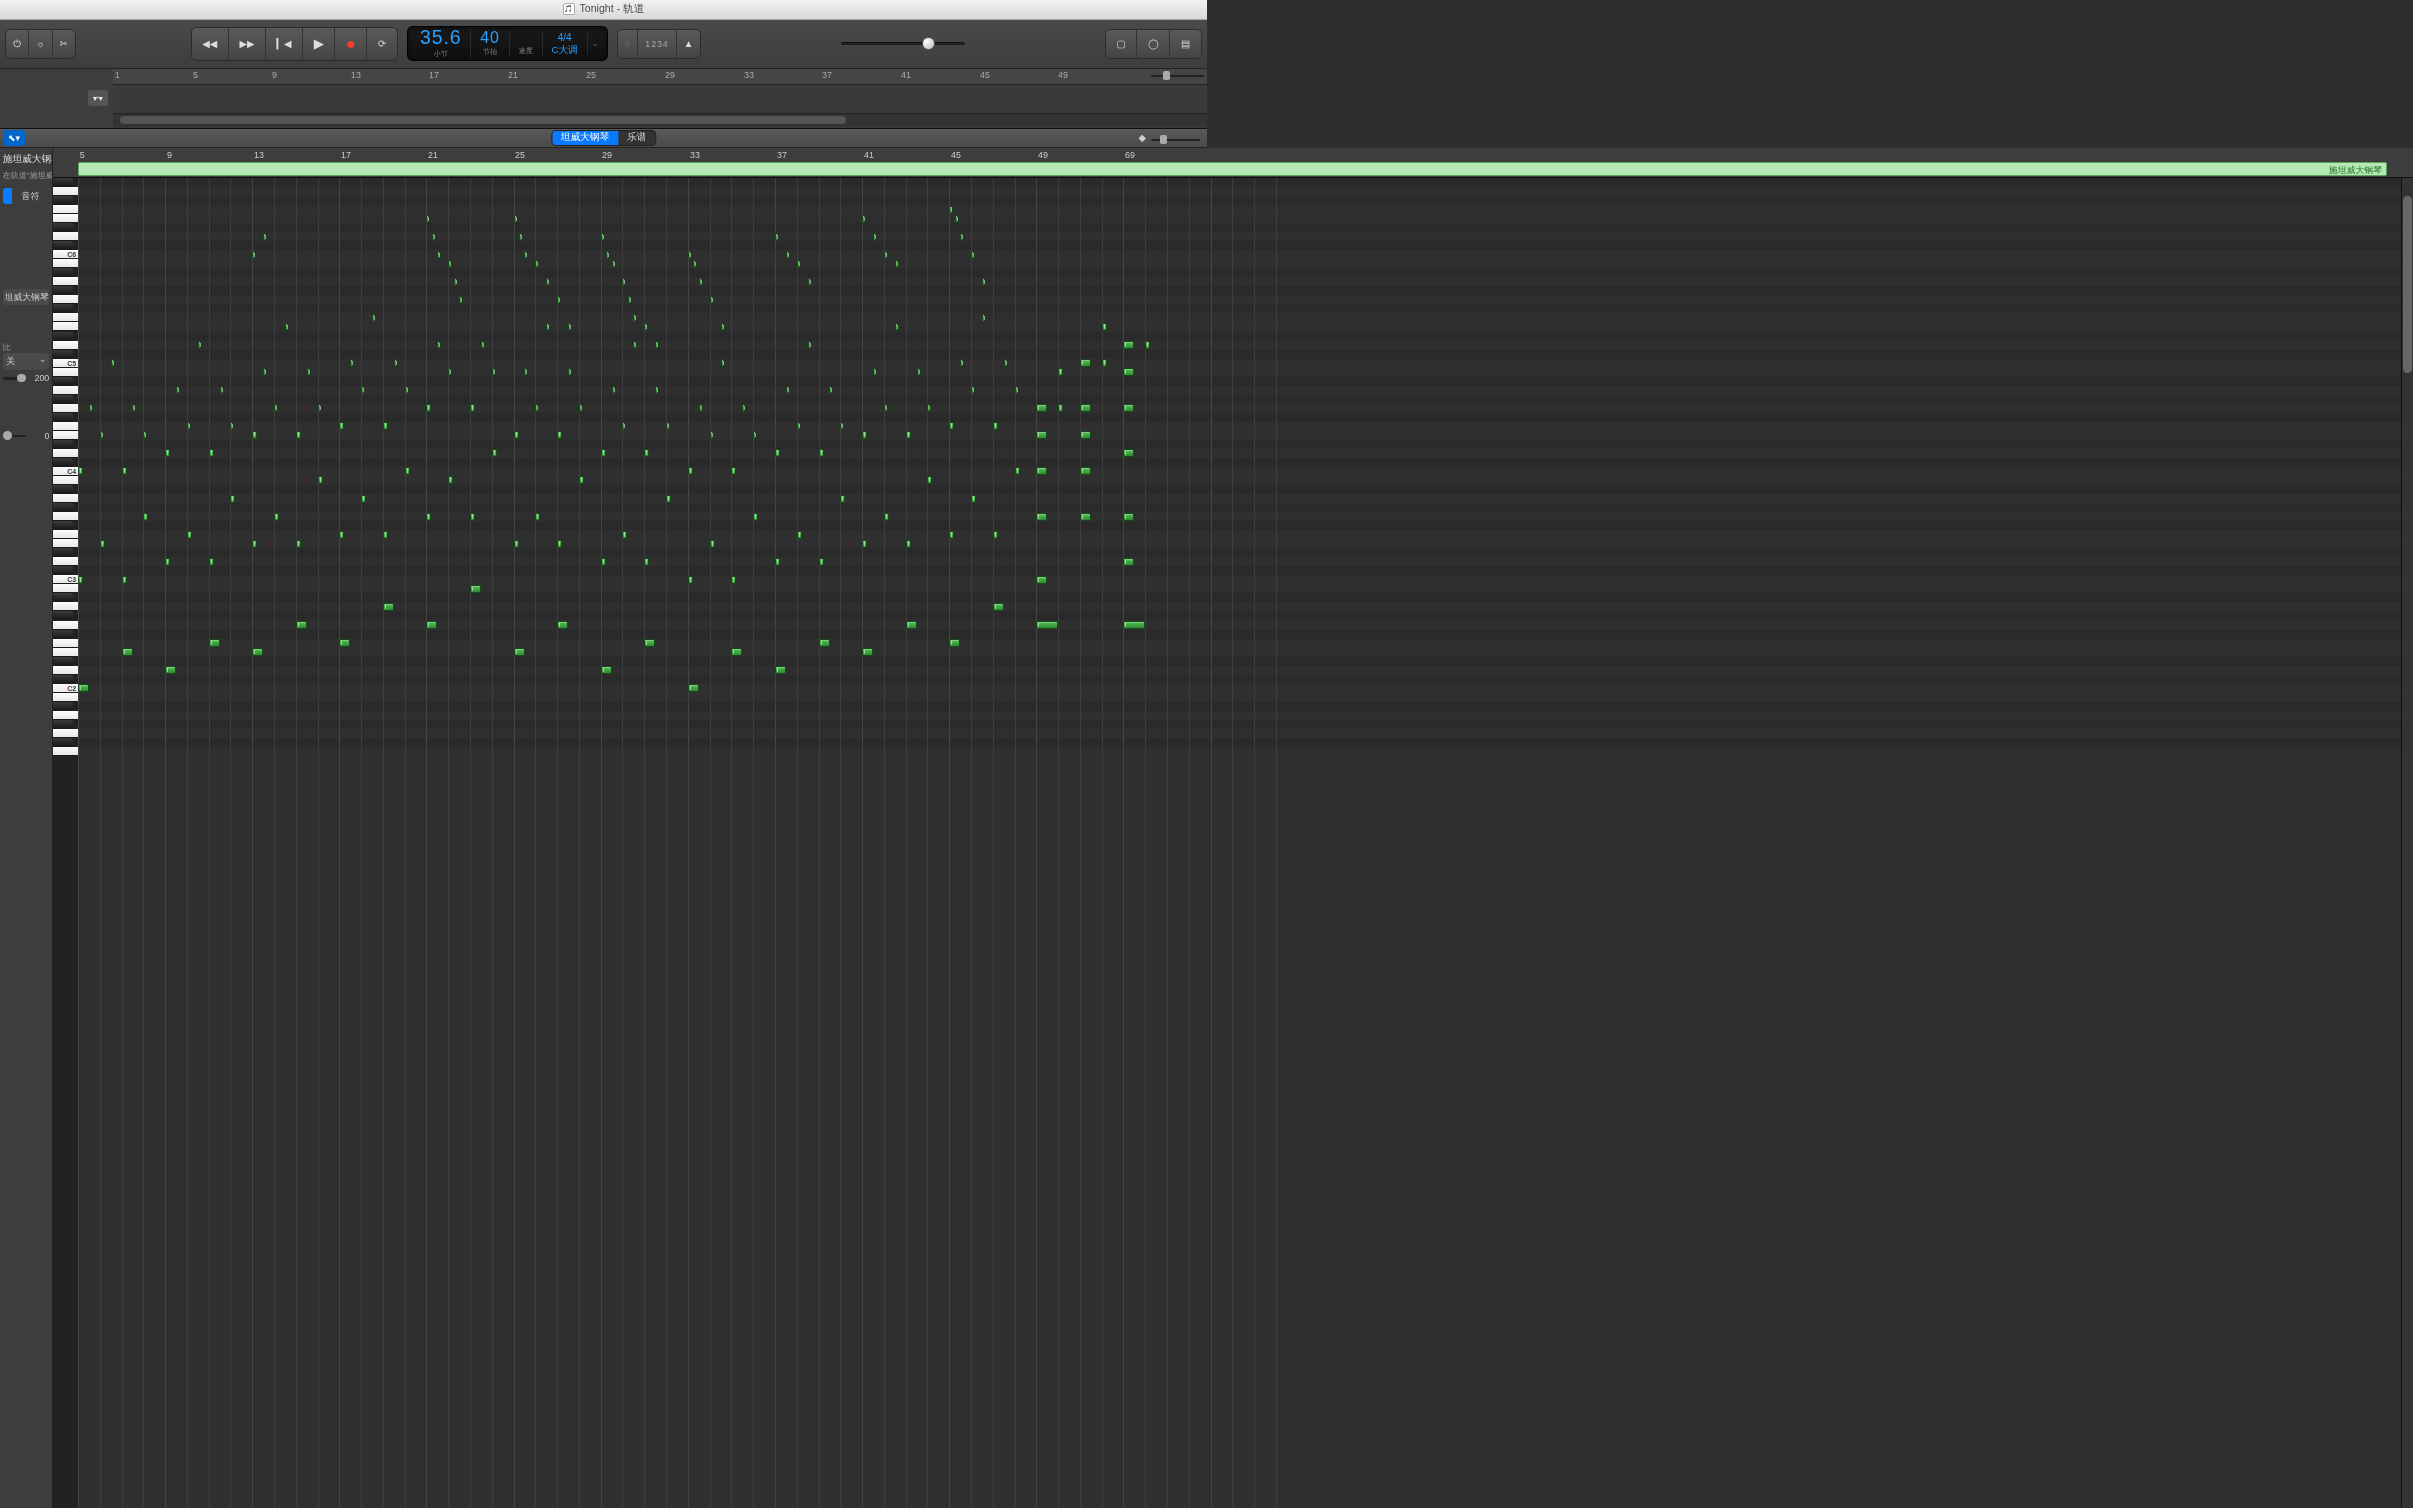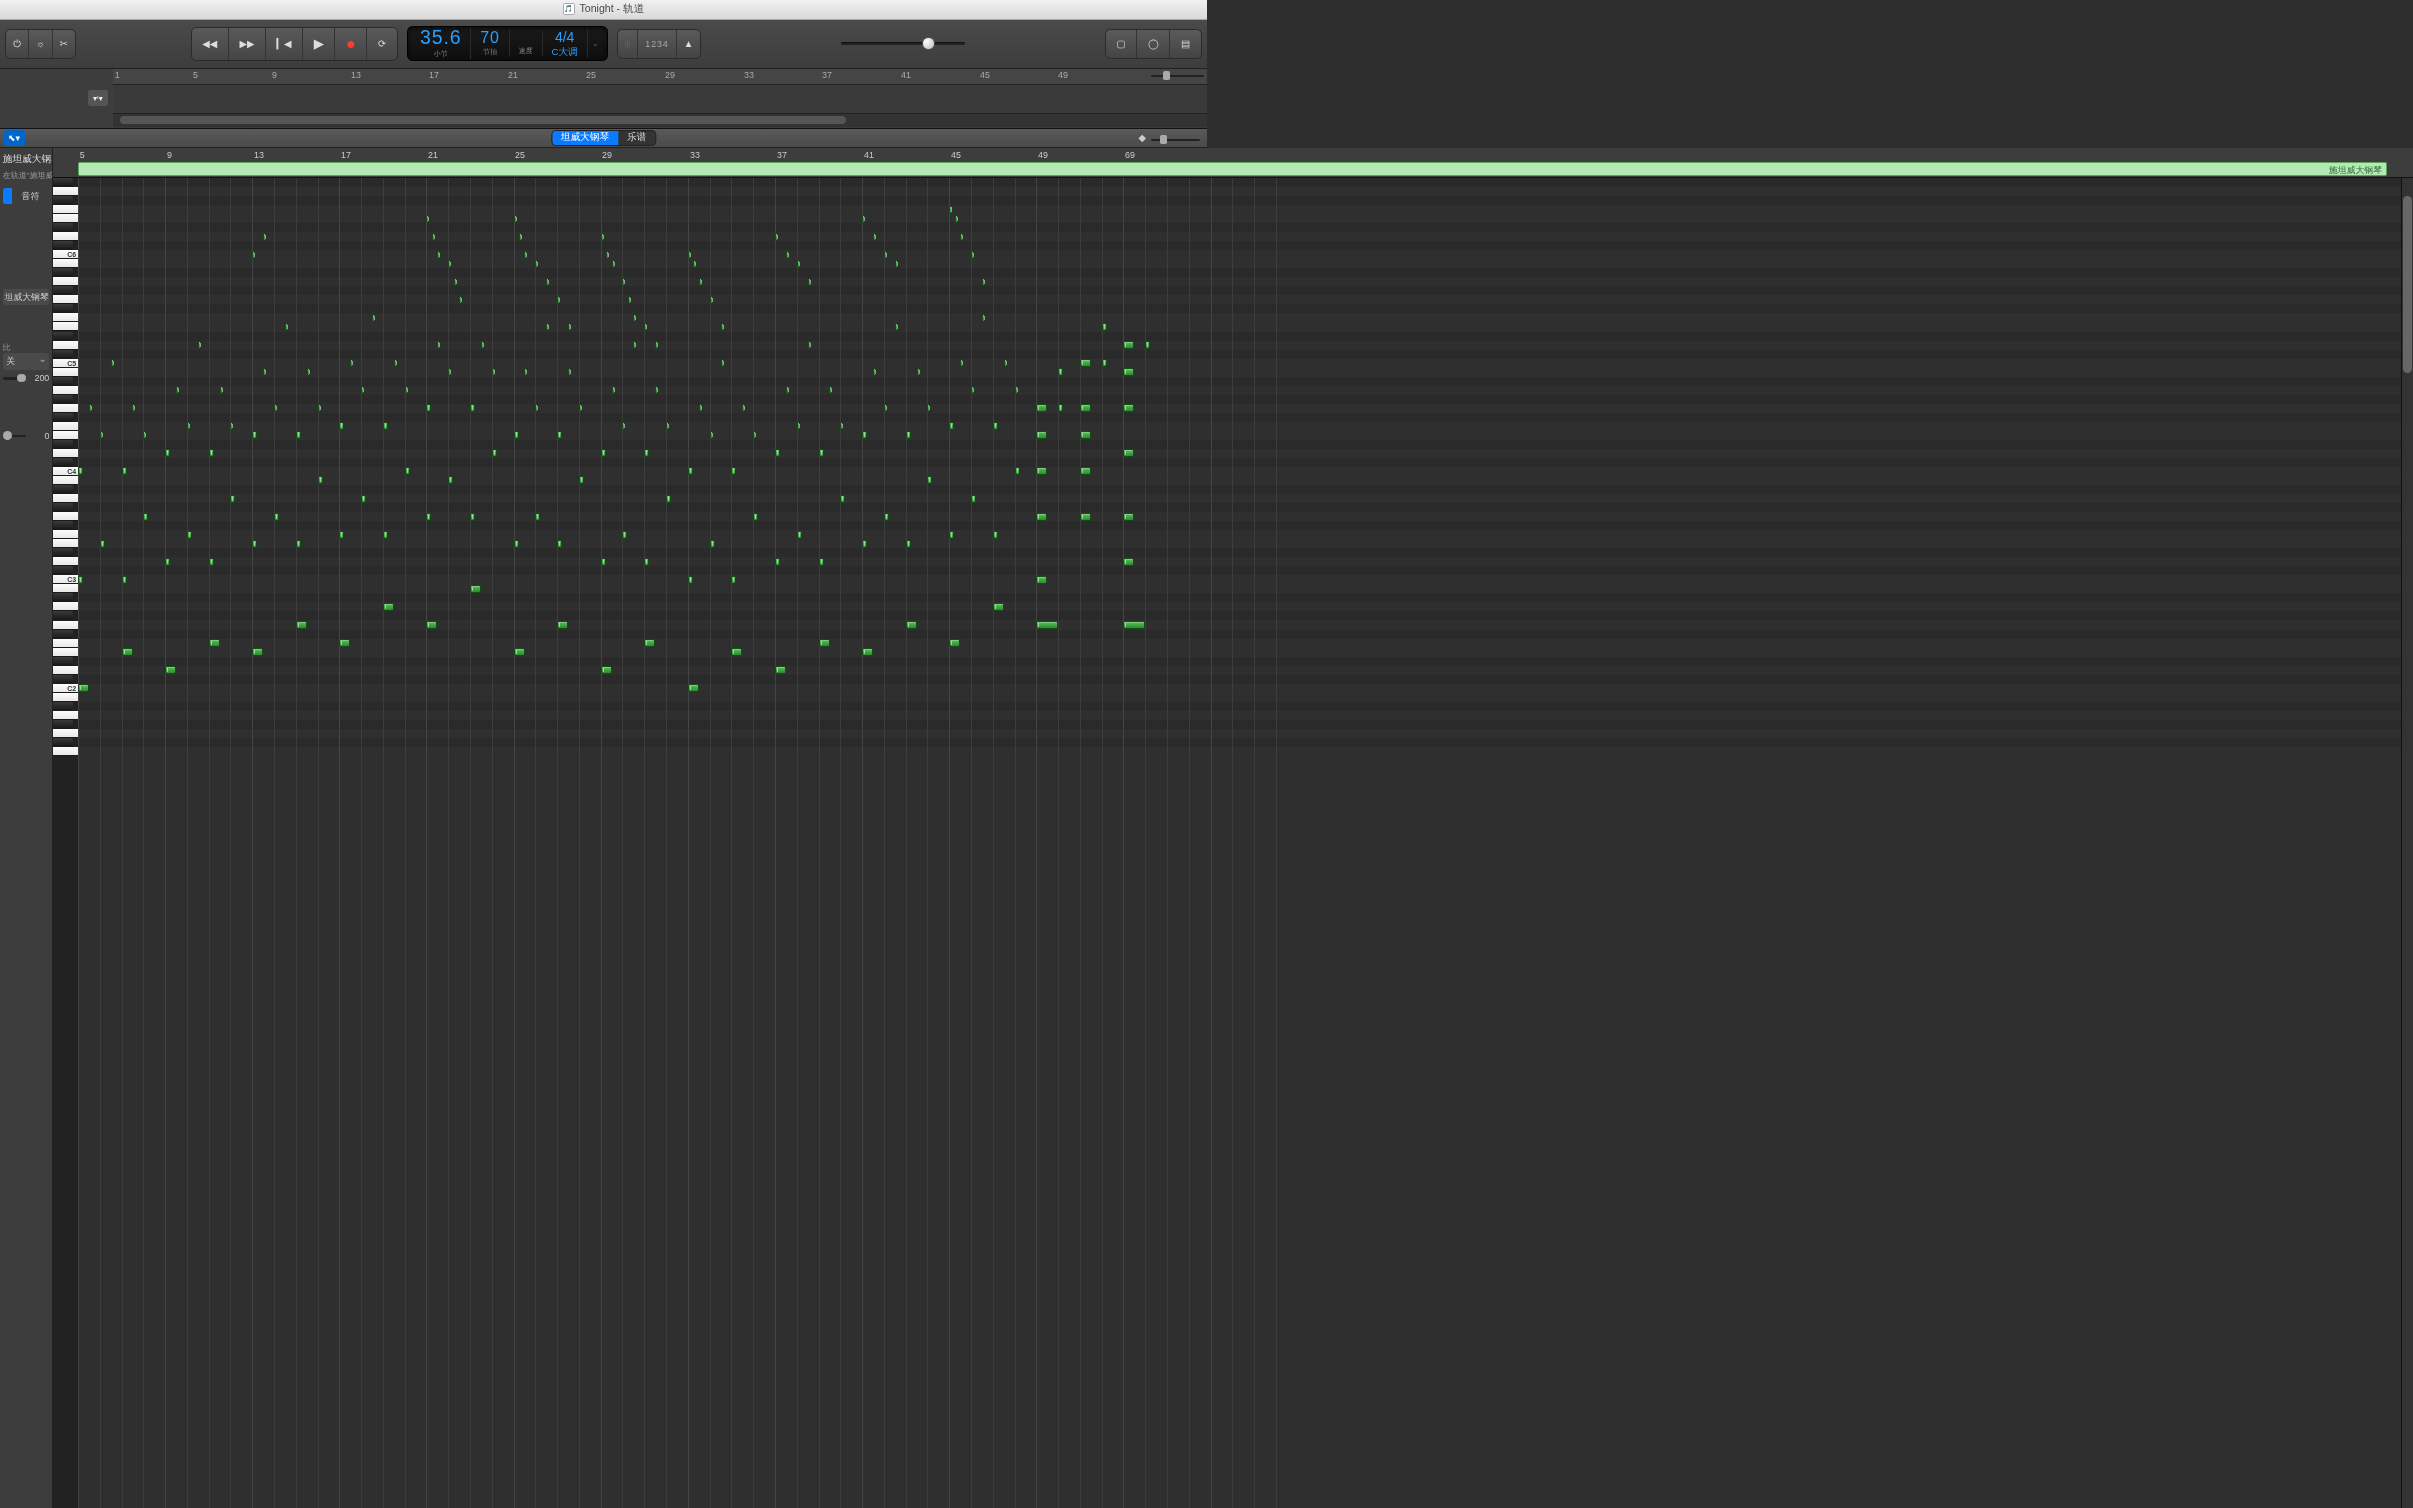--- a/index.html
+++ b/index.html
@@ -16,21 +16,21 @@
 .tb-seg .seg{padding:0 10.6px;border-right:0.9px solid #333;height:100%;display:flex;align-items:center}
 .tb-seg .seg:last-child{border-right:none}
 .icon{display:inline-block}
 
 
 .lcd{height:35px;background:linear-gradient(#1a1a1a,#0e0e0e);border:0.9px solid #000;border-radius:5.3px;box-shadow:inset 0 1.8px 4.4px rgba(0,0,0,.6);display:flex;align-items:center;padding:0 3.5px;color:#28a0ff;font-family:"DIN Alternate",Helvetica;position:relative}
 .lcd .sect{padding:0 8.9px;text-align:center;border-right:0.9px solid #2a2a2a}
 .lcd .sect:last-child{border-right:none}
 .lcd .big{font-size:19.5px;font-weight:500;letter-spacing:0.9px;line-height:1}
 .lcd .lab{font-size:7px;color:#888;margin-top:0.9px}
-.lcd .sig{font-size:14px;line-height:1.2}
+.lcd .sig{font-size:10px;line-height:1.2}
 .lcd .chev{color:#666;font-size:8px;padding:0 4.4px}
 
 
 .h-slider{width:124px;height:16px;position:relative;display:flex;align-items:center}
 .h-slider .track{height:3.5px;background:#222;border-radius:1.8px;flex:1;border-top:0.9px solid #111}
 .h-slider .knob{width:12.4px;height:12.4px;border-radius:50%;background:radial-gradient(circle at 30% 30%,#fff,#bbb);position:absolute;top:1.8px;border:0.9px solid #555}
 
 
 .arrange{height:60px;display:flex;border-bottom:0.9px solid #111}
 .arrange-left{width:113px;background:#3d3d3d;position:relative;display:flex;align-items:center;justify-content:flex-end;padding-right:5.3px}
@@ -144,21 +144,21 @@
         <span>⟳</span>
       </div>
   </div>
 
   <div class="lcd">
     <div class="sect">
       <div class="big">35.6</div>
       <div class="lab">小节</div>
     </div>
     <div class="sect">
-      <div class="big" style="font-size:16px">70</div>
+      <div class="big" style="font-size:16px">40</div>
       <div class="lab">节拍</div>
     </div>
     <div class="sect" style="padding-top:3.5px">
       <div class="lab" style="margin-top:12.4px">速度</div>
     </div>
     <div class="sect">
       <div class="sig">4/4</div>
       <div class="sig" style="font-size:9.7px">C大调</div>
     </div>
     <div class="chev">⌄</div>

